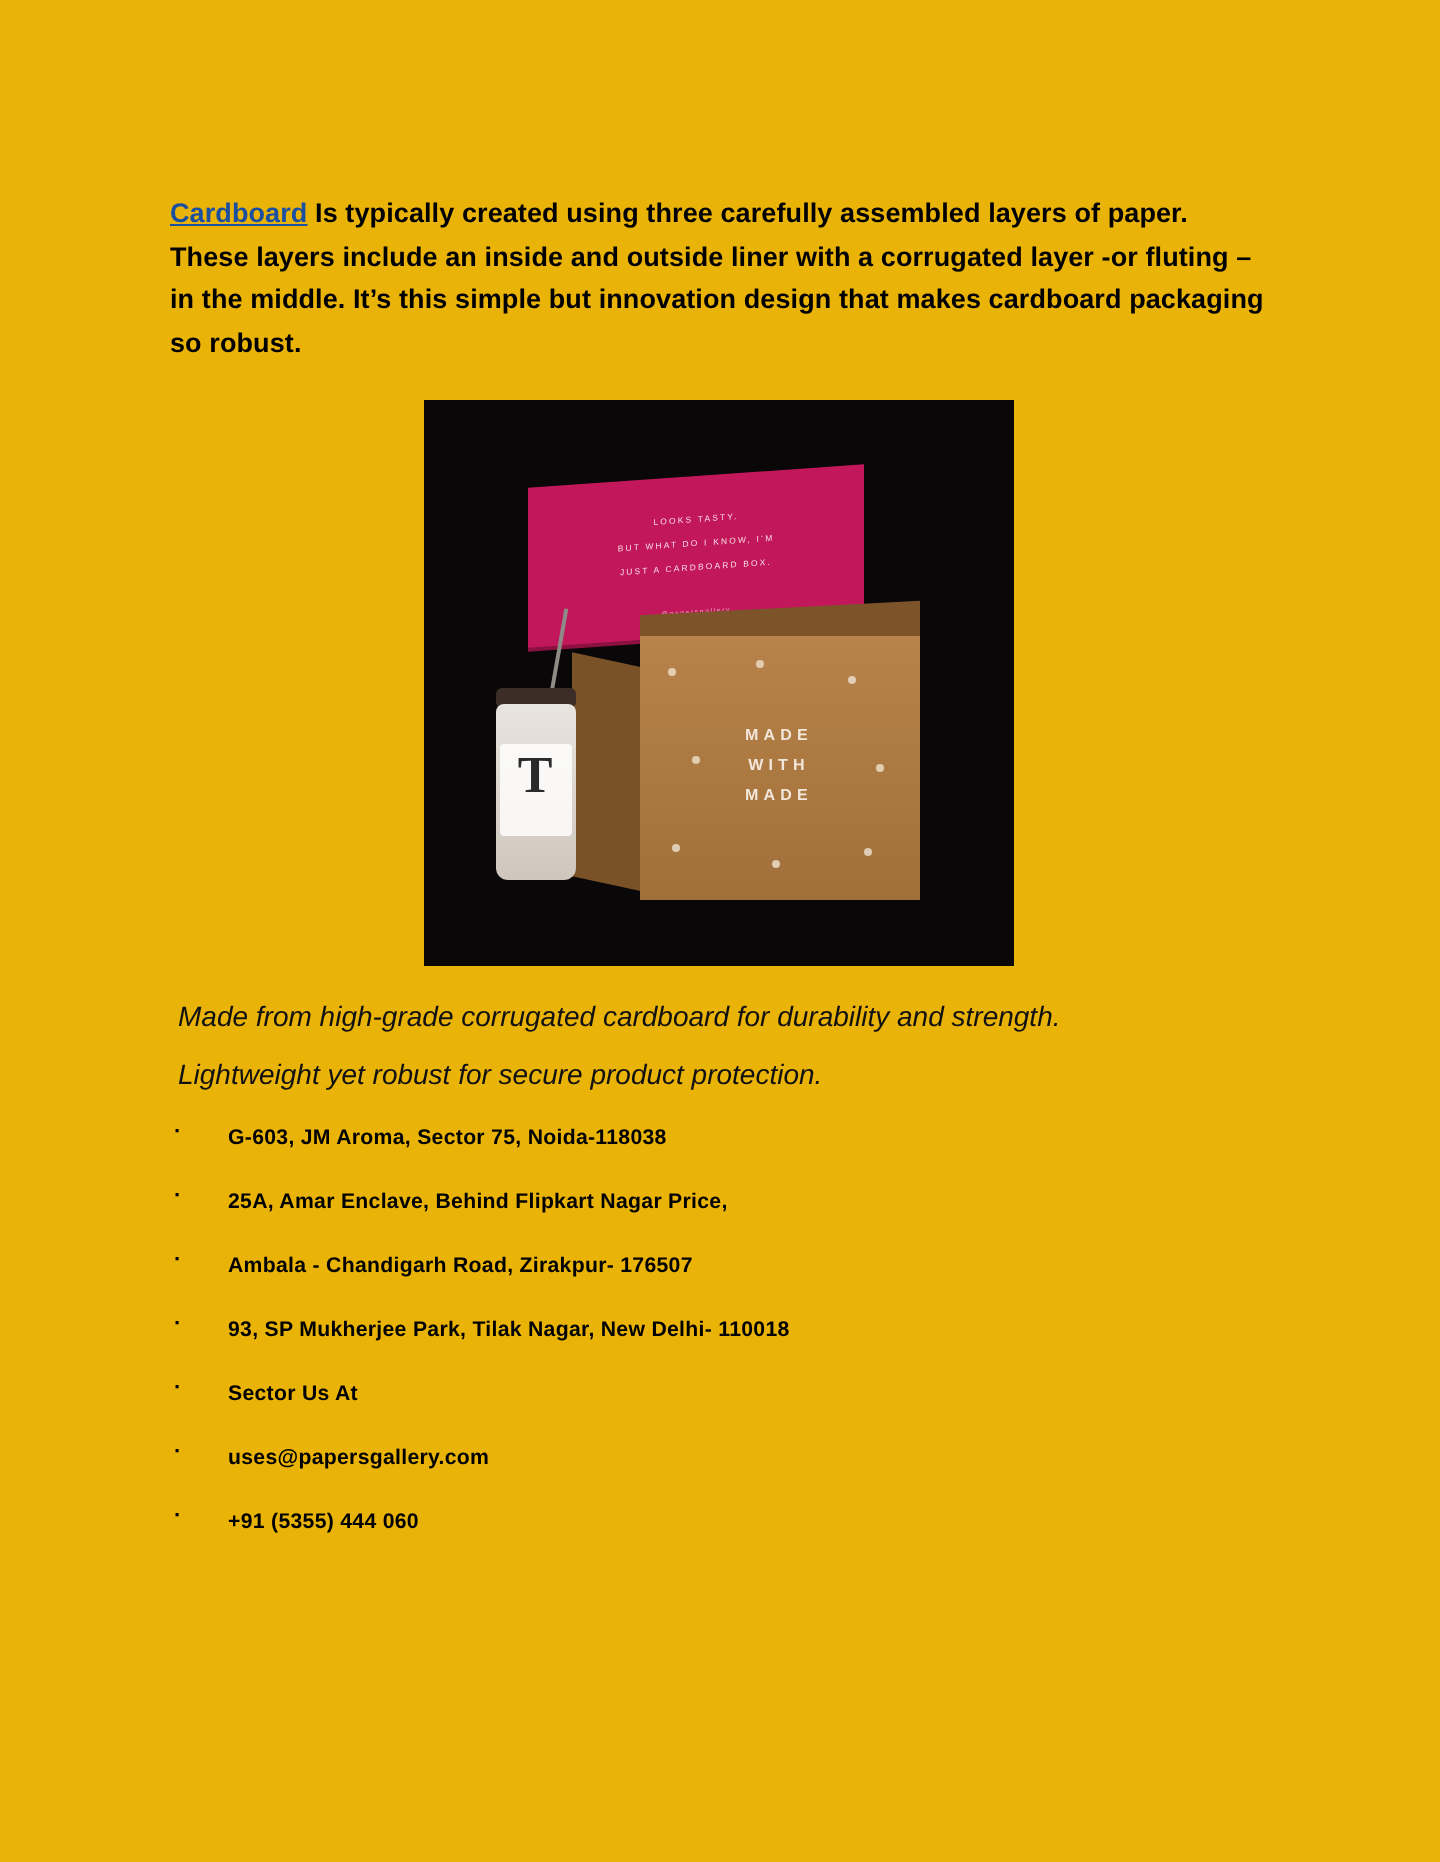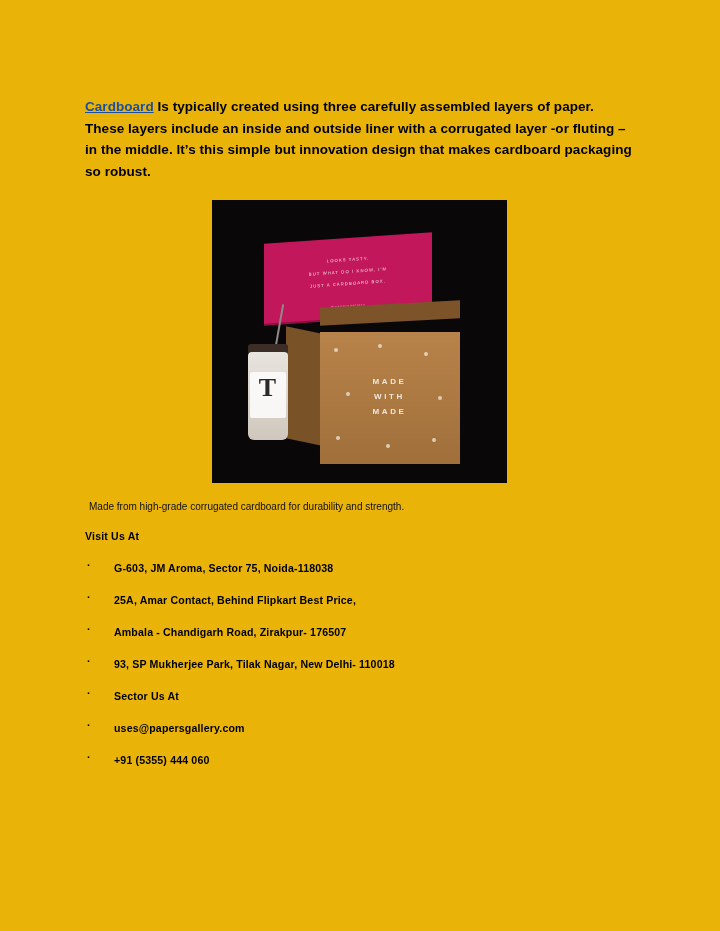--- a/index.html
+++ b/index.html
@@ -85,21 +85,21 @@
     left: 0; right: 0;
     bottom: 10px;
     text-align: center;
     color: #e7a8c0;
     font-size: 3.4px;
     letter-spacing: 0.8px;
   }
   .box-body {
     position: absolute;
     left: 108px;
-    top: 132px;
+    top: 118px;
     width: 140px;
     height: 132px;
     background: #a9763f;
     background-image: linear-gradient(180deg, #b8834a 0%, #a06f3a 100%);
   }
   .box-flap {
     position: absolute;
     left: 108px;
     top: 104px;
     width: 140px;
@@ -184,24 +184,25 @@
     background: #8e8b86;
     transform: rotate(10deg);
   }
 
   
   .features {
     margin-top: 14px;
     padding-left: 4px;
   }
   .feature {
-    font-size: 10px;
+    font-size: 14px;
     line-height: 12px;
     color: #111111;
     margin: 0 0 17px 0;
+    font-style: italic;
   }
 
   
   .visit-heading {
     margin-top: 12px;
     font-size: 10.5px;
     font-weight: bold;
     color: #000000;
     letter-spacing: 0.2px;
   }
@@ -272,32 +273,32 @@
         <div class="straw"></div>
         <div class="jar-lid"></div>
         <div class="jar"></div>
         <div class="jar-label"></div>
         <div class="jar-letter">T</div>
       </div>
     </div>
 
     <div class="features">
       <p class="feature">Made from high-grade corrugated cardboard for durability and strength.</p>
+      <p class="feature">Lightweight yet robust for secure product protection.</p>
     </div>
 
-    <div class="visit-heading">Visit Us At</div>
 
     <ul class="addr-list">
       <li class="addr-item">
         <span class="bullet">·</span>
         <span>G-603, JM Aroma, Sector 75, Noida-118038</span>
       </li>
       <li class="addr-item">
         <span class="bullet">·</span>
-        <span>25A, Amar Contact, Behind Flipkart Best Price,</span>
+        <span>25A, Amar Enclave, Behind Flipkart Nagar Price,</span>
       </li>
       <li class="addr-item">
         <span class="bullet">·</span>
         <span>Ambala - Chandigarh Road, Zirakpur- 176507</span>
       </li>
       <li class="addr-item">
         <span class="bullet">·</span>
         <span>93, SP Mukherjee Park, Tilak Nagar, New Delhi- 110018</span>
       </li>
       <li class="addr-item">

